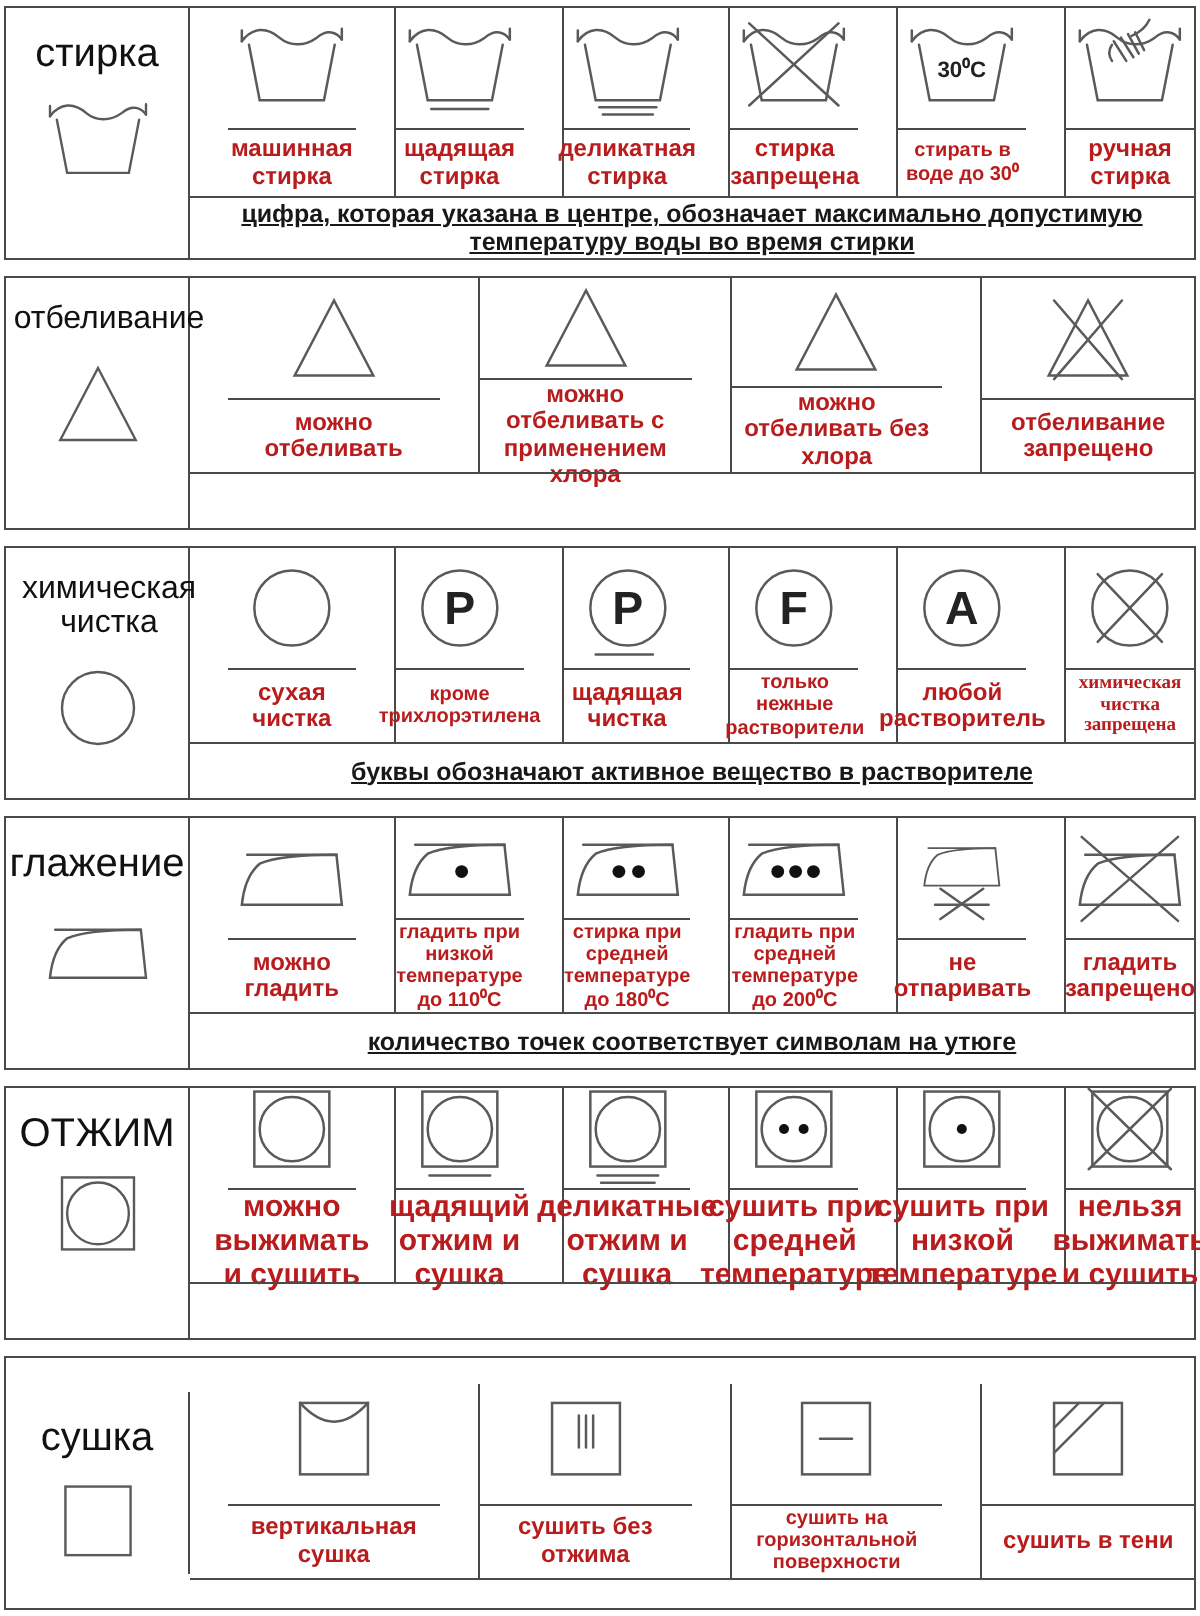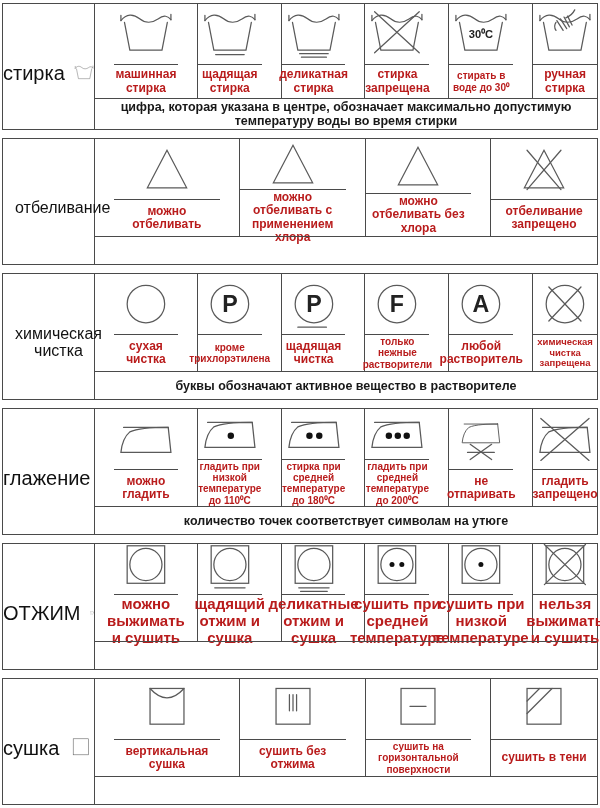--- a/index.html
+++ b/index.html
@@ -13,53 +13,53 @@
   .page { width:596px; }
   .defs { position:absolute; width:0; height:0; overflow:hidden; }
 
   .sec {
     height:127px;
     border:1px solid #4a4a4a;
     display:flex;
     margin-bottom:8px;
     background:#fff;
   }
-  .sec:last-child { margin-bottom:0; }
+  .sec:last-child { margin-bottom:0;align-items:center; }
 
   .lab {
     width:92px;
     border-right:1px solid #4a4a4a;
-    display:flex; 
+    display:flex; flex-direction:column;
     align-items:center; justify-content:flex-start;
     padding-top:13px; gap:9px;
     text-align:center;
   }
   .lab-t { font-size:20px; line-height:1.05; color:#111; }
   .lab-t.mid { font-size:16px;margin-left:12px; }
   .right { flex:1; display:flex; flex-direction:column; min-width:0; }
   .cols { display:flex; height:97px; }
   .col { flex:1; display:flex; flex-direction:column; min-width:0;margin-left:19px; }
   .col + .col { border-left:1px solid #4a4a4a; }
   .sym {
     height:61px; border-bottom:1px solid #4a4a4a;
     display:flex; align-items:center; justify-content:center;
   }
   .cap {
     flex:1; display:flex; align-items:center; justify-content:center;
     text-align:center; font-weight:bold; font-size:12px; line-height:1.12;
     padding:1px 2px; color:#b91c1c;
   }
   .cap.sm { font-size:10px; }
-  .cap.xs { font-size:9.5px; }
+  .cap.xs { font-size:9.5px;font-family:Liberation Serif, serif; }
   .sec.spin .cap { font-size:15px; }
   .foot {
     flex:1; border-top:1px solid #4a4a4a;
     display:flex; align-items:center; justify-content:center;
     text-align:center; font-weight:bold; font-size:12.5px; line-height:1.12;
-    padding:1px 6px; color:#181818;
+    padding:1px 6px; color:#181818;text-decoration:underline;
   }
   .ico { width:68px; height:50px; }
   .lab .ico { width:62px; height:48px; }
   svg .st { stroke:#5a5a5a; stroke-width:1.4; fill:none; stroke-linecap:round; }
   svg .dot { fill:#111; stroke:none; }
   .ltr { font-family:"Liberation Sans",sans-serif; font-weight:bold; font-size:26px; fill:#222; text-anchor:middle; }
   .deg { font-family:"Liberation Sans",sans-serif; font-weight:bold; font-size:12.5px; fill:#222; text-anchor:middle; }
 </style>
 </head>
 <body>

